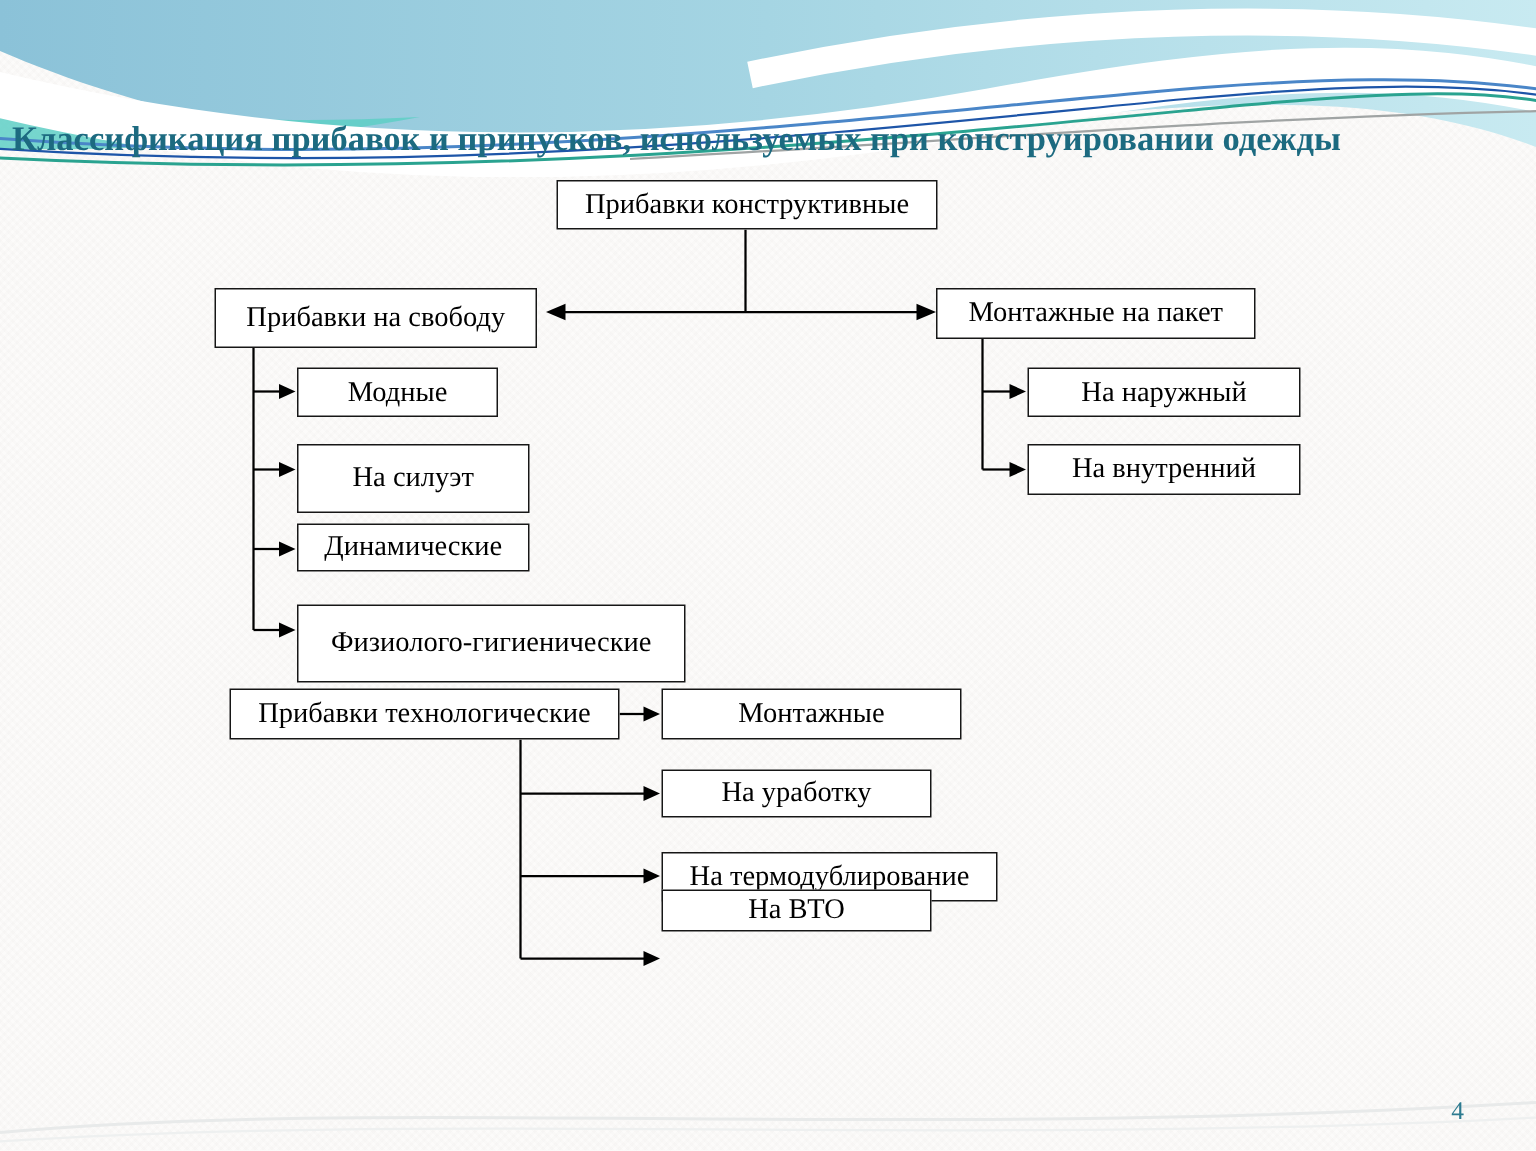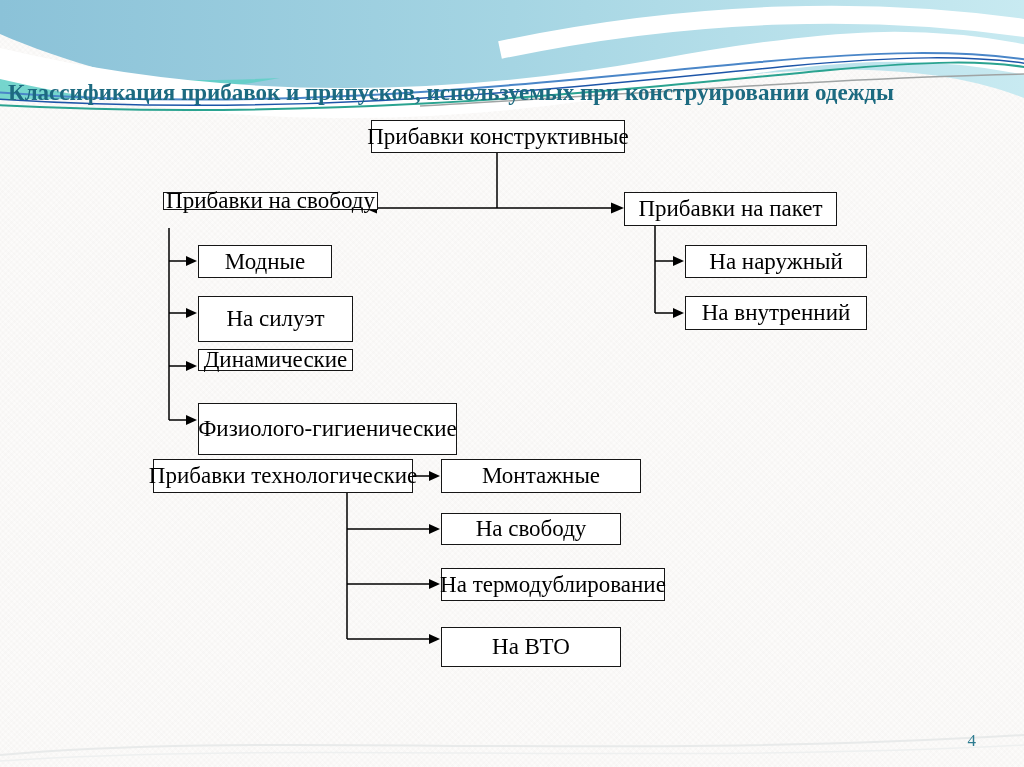--- a/index.html
+++ b/index.html
@@ -18,21 +18,21 @@
     font-size:23px;font-weight:bold;color:#1c6a80;letter-spacing:0px;
     white-space:nowrap;
   }
   .connectors{position:absolute;left:0;top:0;width:1024px;height:767px;z-index:1;}
   .connectors line{stroke:#000;stroke-width:1.5;}
   .connectors polygon{fill:#000;stroke:none;}
   .node{
     position:absolute;z-index:2;box-sizing:border-box;
     background:#fff;border:1.5px solid #161616;
     display:flex;align-items:center;justify-content:center;
-    font-size:23px;color:#000;white-space:nowrap;
+    font-size:19px;color:#000;white-space:nowrap;
   }
   .page-number{
     position:absolute;right:48px;top:731px;z-index:3;
     font-size:17px;color:#2d7b90;
   }
 </style>
 </head>
 <body>
 
 <svg class="header-art" viewBox="0 0 1024 118" preserveAspectRatio="none">
@@ -92,35 +92,35 @@
       <polygon points="440,529 429,524 429,534"></polygon>
     <line x1="347" y1="584" x2="430" y2="584"></line>
       <polygon points="440,584 429,579 429,589"></polygon>
     <line x1="347" y1="639" x2="430" y2="639"></line>
       <polygon points="440,639 429,634 429,644"></polygon>
   </g>
 </svg>
 
 <div class="node" style="left:371px;top:120px;width:254px;height:33px">Прибавки конструктивные</div>
 
-<div class="node" style="left:163px;top:192px;width:215px;height:18px">Прибавки на свободу</div>
-<div class="node" style="left:624px;top:192px;width:213px;height:34px">Прибавки на пакет</div>
+<div class="node" style="left:143px;top:192px;width:215px;height:40px">Прибавки на свободу</div>
+<div class="node" style="left:624px;top:192px;width:213px;height:34px">Монтажные на пакет</div>
 
 <div class="node" style="left:198px;top:245px;width:134px;height:33px">Модные</div>
 <div class="node" style="left:198px;top:296px;width:155px;height:46px">На силуэт</div>
-<div class="node" style="left:198px;top:349px;width:155px;height:22px">Динамические</div>
+<div class="node" style="left:198px;top:349px;width:155px;height:32px">Динамические</div>
 <div class="node" style="left:198px;top:403px;width:259px;height:52px">Физиолого-гигиенические</div>
 
 <div class="node" style="left:685px;top:245px;width:182px;height:33px">На наружный</div>
 <div class="node" style="left:685px;top:296px;width:182px;height:34px">На внутренний</div>
 
 <div class="node" style="left:153px;top:459px;width:260px;height:34px">Прибавки технологические</div>
 <div class="node" style="left:441px;top:459px;width:200px;height:34px">Монтажные</div>
-<div class="node" style="left:441px;top:513px;width:180px;height:32px">На свободу</div>
+<div class="node" style="left:441px;top:513px;width:180px;height:32px">На уработку</div>
 <div class="node" style="left:441px;top:568px;width:224px;height:33px">На термодублирование</div>
-<div class="node" style="left:441px;top:627px;width:180px;height:40px">На ВТО</div>
+<div class="node" style="left:441px;top:593px;width:180px;height:28px">На ВТО</div>
 
 <svg class="footer-art" viewBox="0 0 1024 50" preserveAspectRatio="none">
   <path stroke="#e8eaea" stroke-width="2" fill="none" d="M0,38 C260,14 600,44 1024,18"></path>
   <path stroke="#eef0f0" stroke-width="1.5" fill="none" d="M0,44 C300,24 640,48 1024,28"></path>
 </svg>
 
 <div class="page-number">4</div>
 
 </body></html>

